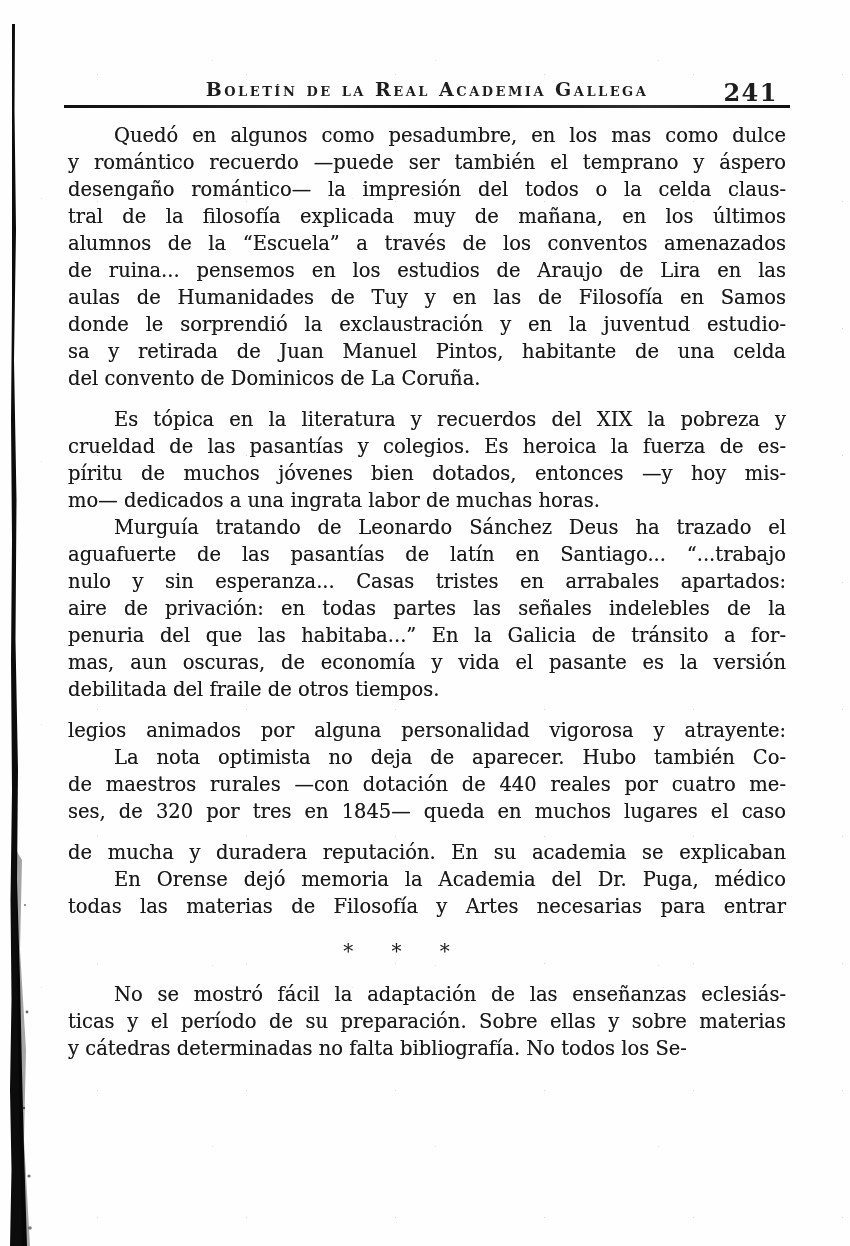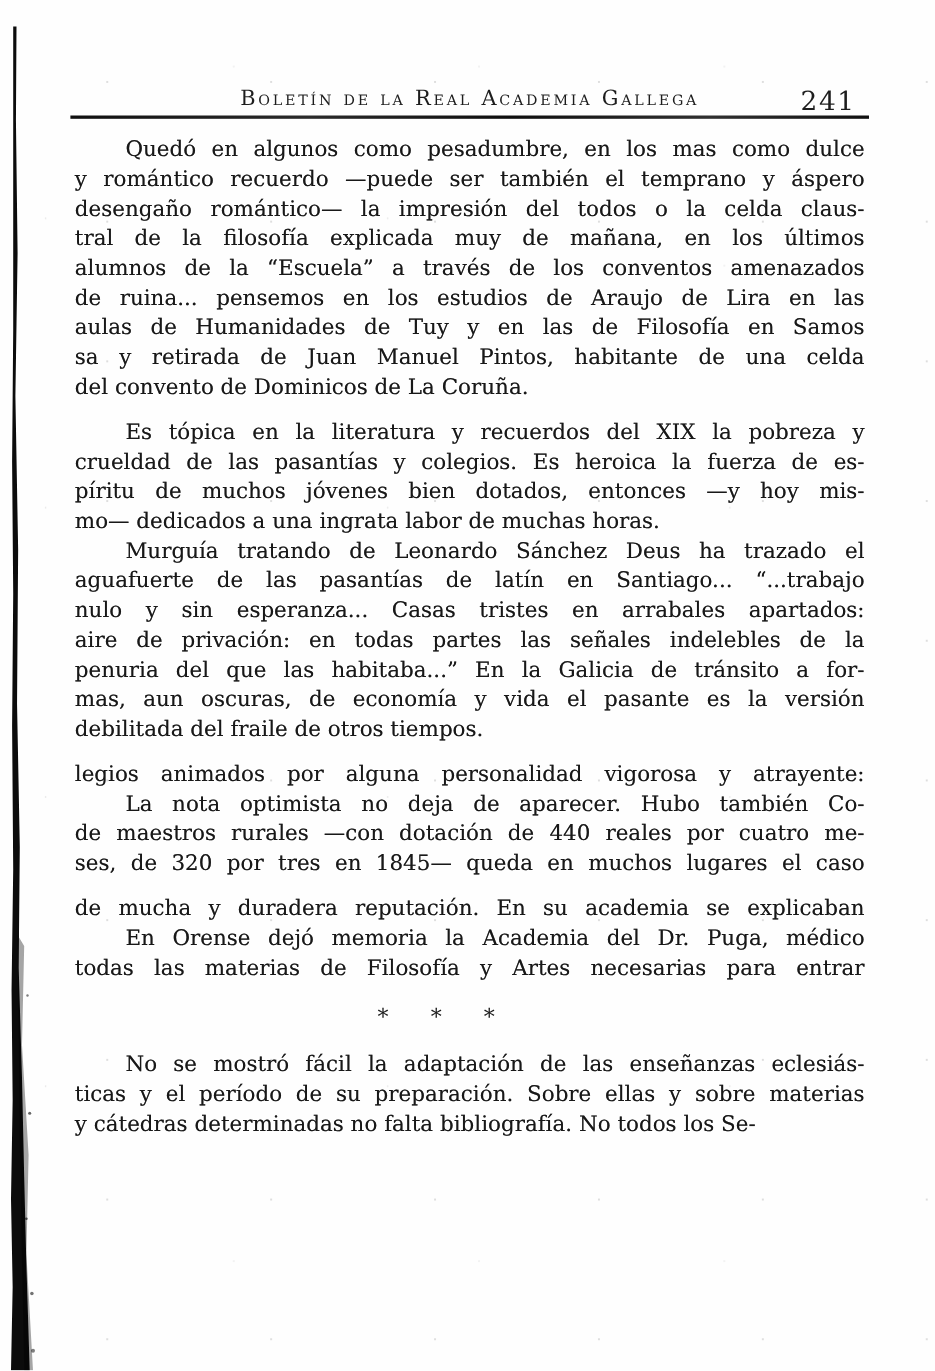--- a/index.html
+++ b/index.html
@@ -17,21 +17,21 @@
     background-image:
       radial-gradient(rgba(0,0,0,0.30) 0.6px, transparent 1px),
       radial-gradient(rgba(0,0,0,0.20) 0.5px, transparent 0.9px),
       radial-gradient(rgba(0,0,0,0.16) 0.7px, transparent 1.1px);
     background-size: 149px 127px, 223px 181px, 311px 263px;
     background-position: 23px 11px, 101px 151px, 197px 67px;
     opacity:.55;
   }
   .binding{position:absolute;left:0;top:0;}
 
-  .header{position:absolute;top:78px;left:68px;width:718px;height:26px;}
+  .header{position:absolute;top:78px;left:68px;width:718px;height:26px;font-weight:bold;}
   .header-title{
     position:absolute;left:0;right:0;top:0;
     text-align:center;
     font-variant:small-caps;
     font-size:19px;letter-spacing:2.5px;
     color:#1d1d1d;
   }
   .page-number{
     position:absolute;right:8px;top:0;
     font-size:24px;letter-spacing:1.5px;color:#1d1d1d;
@@ -84,20 +84,21 @@
 
   <div class="text-block">
       <div class="paragraph">
         <div class="line first">Quedó en algunos como pesadumbre, en los mas como dulce</div>
         <div class="line">y romántico recuerdo —puede ser también el temprano y áspero</div>
         <div class="line">desengaño romántico— la impresión del todos o la celda claus-</div>
         <div class="line">tral de la filosofía explicada muy de mañana, en los últimos</div>
         <div class="line">alumnos de la “Escuela” a través de los conventos amenazados</div>
         <div class="line">de ruina... pensemos en los estudios de Araujo de Lira en las</div>
         <div class="line">aulas de Humanidades de Tuy y en las de Filosofía en Samos</div>
+        <div class="line">donde le sorprendió la exclaustración y en la juventud estudio-</div>
         <div class="line">sa y retirada de Juan Manuel Pintos, habitante de una celda</div>
         <div class="line last">del convento de Dominicos de La Coruña.</div>
       </div>
       <div class="paragraph gap">
         <div class="line first">Es tópica en la literatura y recuerdos del XIX la pobreza y</div>
         <div class="line">crueldad de las pasantías y colegios. Es heroica la fuerza de es-</div>
         <div class="line">píritu de muchos jóvenes bien dotados, entonces —y hoy mis-</div>
         <div class="line last">mo— dedicados a una ingrata labor de muchas horas.</div>
       </div>
       <div class="paragraph">

